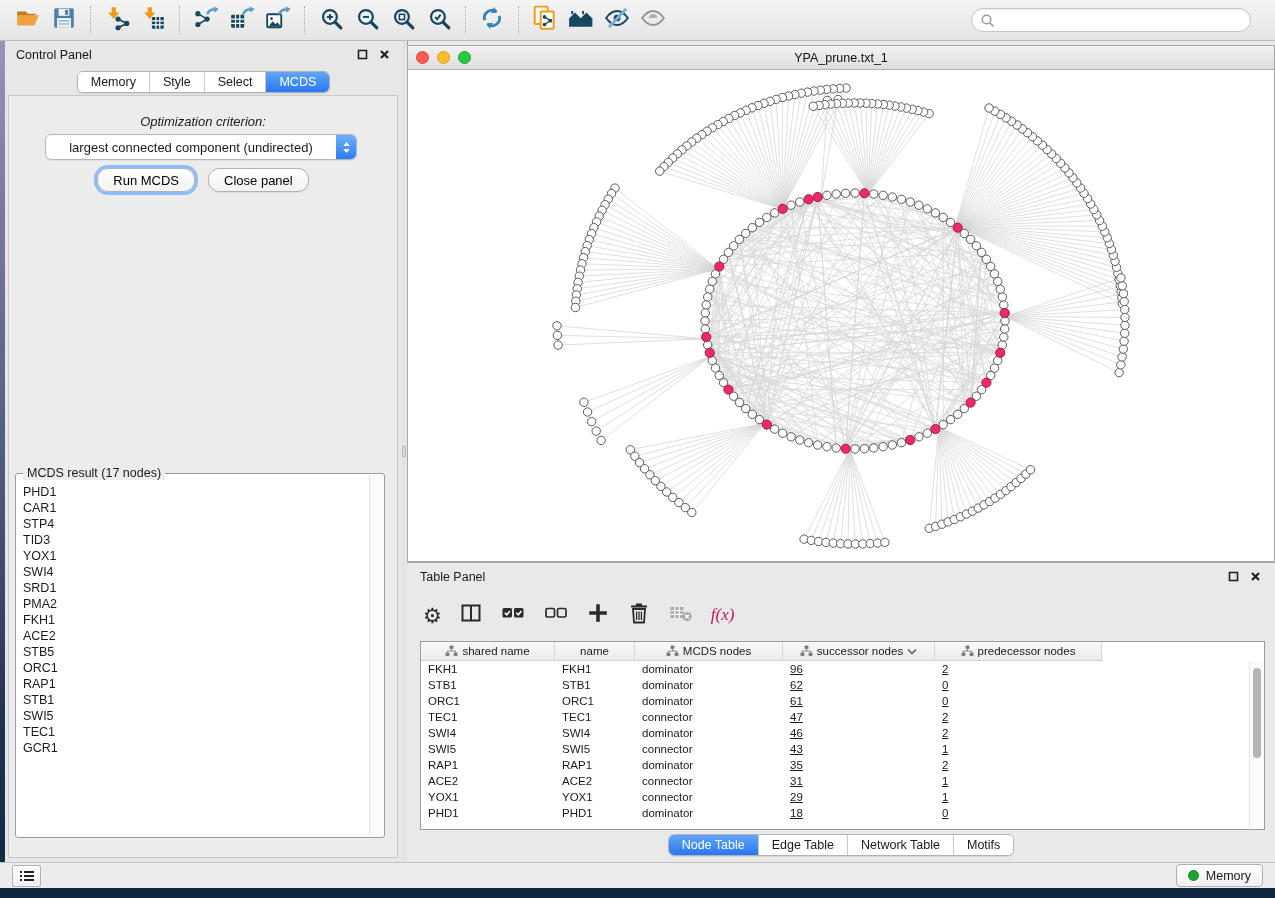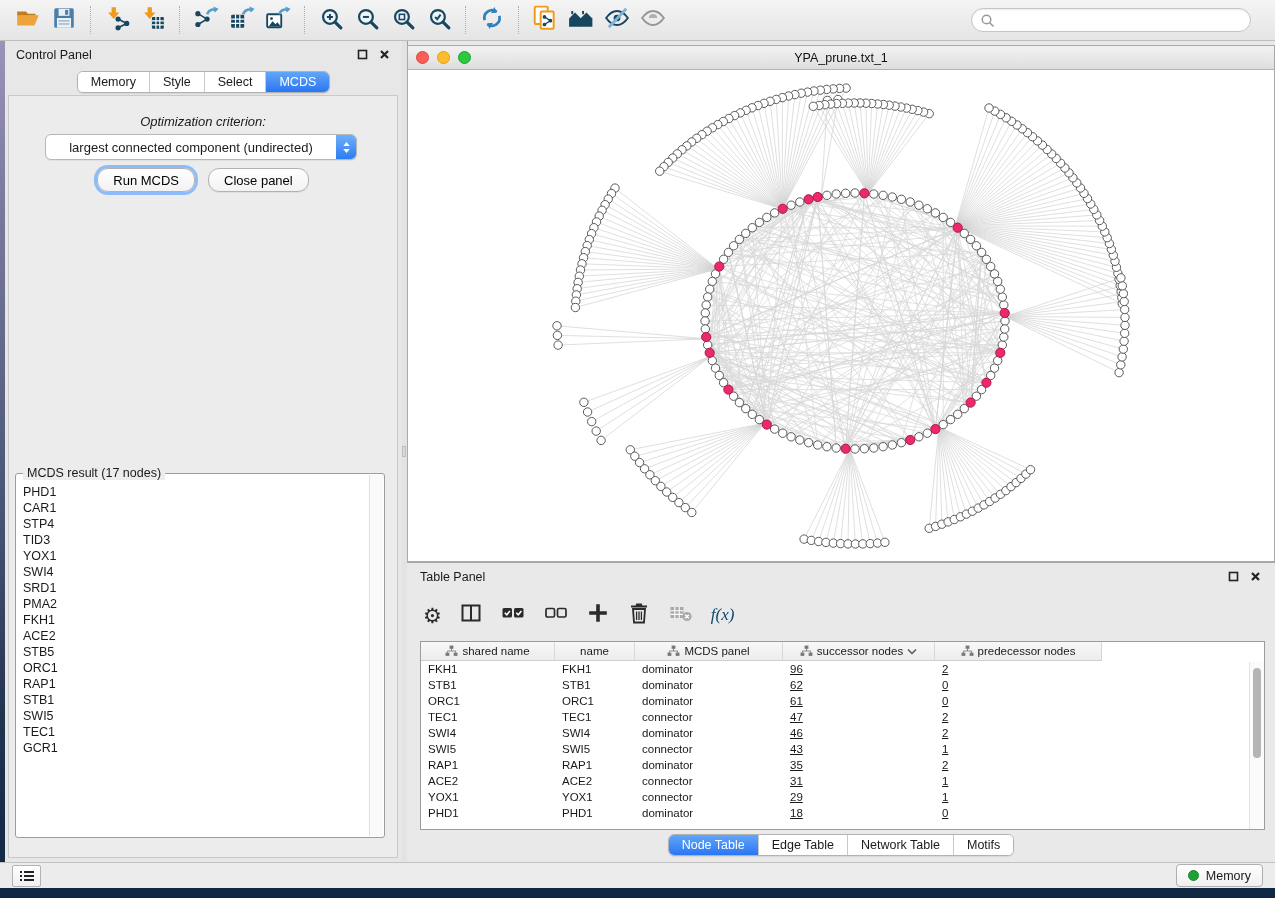--- a/index.html
+++ b/index.html
@@ -67,21 +67,21 @@
   .tl.green{background:#2bc840;border:1px solid #1aa62e;}
   .nw-title{position:absolute;left:0;right:0;text-align:center;font-size:12.5px;font-weight:400;color:#111;}
   #net-svg{position:absolute;left:0;top:23px;}
 
   
   .table-panel{position:absolute;left:407px;top:562px;width:868px;height:300px;background:#e9e9e9;border-top:1px solid #a8a8a8;box-sizing:border-box;}
   .tp-header{height:27px;display:flex;align-items:center;padding:0 13px;font-size:12.5px;}
   .tp-toolbar{position:absolute;top:30px;left:0;right:0;height:44px;display:flex;align-items:center;padding:0 16px;gap:17px;}
   .tp-tool{display:flex;align-items:center;justify-content:center;height:28px;}
   .gear-glyph{font-size:21px;line-height:21px;color:#2b2b2b;}
-  .fx-glyph{font:italic 17px "Liberation Serif",serif;color:#0c4a6e;}
+  .fx-glyph{font:italic 17px "Liberation Serif",serif;color:#be185d;}
   .table-wrap{position:absolute;left:13px;right:10px;top:78px;bottom:32px;background:#fff;border:1px solid #9c9c9c;overflow:hidden;}
   .thead{display:flex;height:19px;background:linear-gradient(#f8f8f8,#ececec);border-bottom:1px solid #cfcfcf;width:681px;border-right:1px solid #d6d6d6;box-sizing:border-box;}
   .th{display:flex;align-items:center;justify-content:center;gap:4px;font-size:11.5px;
       border-right:1px solid #d9d9d9;box-sizing:border-box;overflow:hidden;white-space:nowrap;}
   .th:last-child{border-right:none;}
   .tr{display:flex;height:16px;align-items:center;font-size:11.5px;}
   .td{box-sizing:border-box;padding:0 7px;white-space:nowrap;overflow:hidden;}
   .td.num{text-align:left;text-decoration:underline;}
   .tbl-scroll{position:absolute;top:20px;right:0;bottom:0;width:14px;background:#fbfbfb;border-left:1px solid #e3e3e3;}
   .tbl-thumb{position:absolute;left:3px;top:6px;width:8px;height:90px;border-radius:4px;background:#b5b5b5;}
@@ -1206,21 +1206,21 @@
           <div class="th" style="width: 80px;">
             <span>name</span>
           </div>
           <div class="th" style="width: 148px;">
             <svg width="13" height="12" viewBox="0 0 24 22">
               <rect x="8.5" y="1" width="7" height="6" fill="#787878"></rect>
               <rect x="1" y="14" width="7" height="6" fill="#787878"></rect>
               <rect x="16" y="14" width="7" height="6" fill="#787878"></rect>
               <path d="M12 7v4M4.5 14v-3h15v3" stroke="#787878" stroke-width="1.6" fill="none"></path>
             </svg>
-            <span>MCDS panel</span>
+            <span>MCDS nodes</span>
           </div>
           <div class="th" style="width: 152px;">
             <svg width="13" height="12" viewBox="0 0 24 22">
               <rect x="8.5" y="1" width="7" height="6" fill="#787878"></rect>
               <rect x="1" y="14" width="7" height="6" fill="#787878"></rect>
               <rect x="16" y="14" width="7" height="6" fill="#787878"></rect>
               <path d="M12 7v4M4.5 14v-3h15v3" stroke="#787878" stroke-width="1.6" fill="none"></path>
             </svg>
             <span>successor nodes</span>
             <svg width="10" height="7" viewBox="0 0 10 6">

